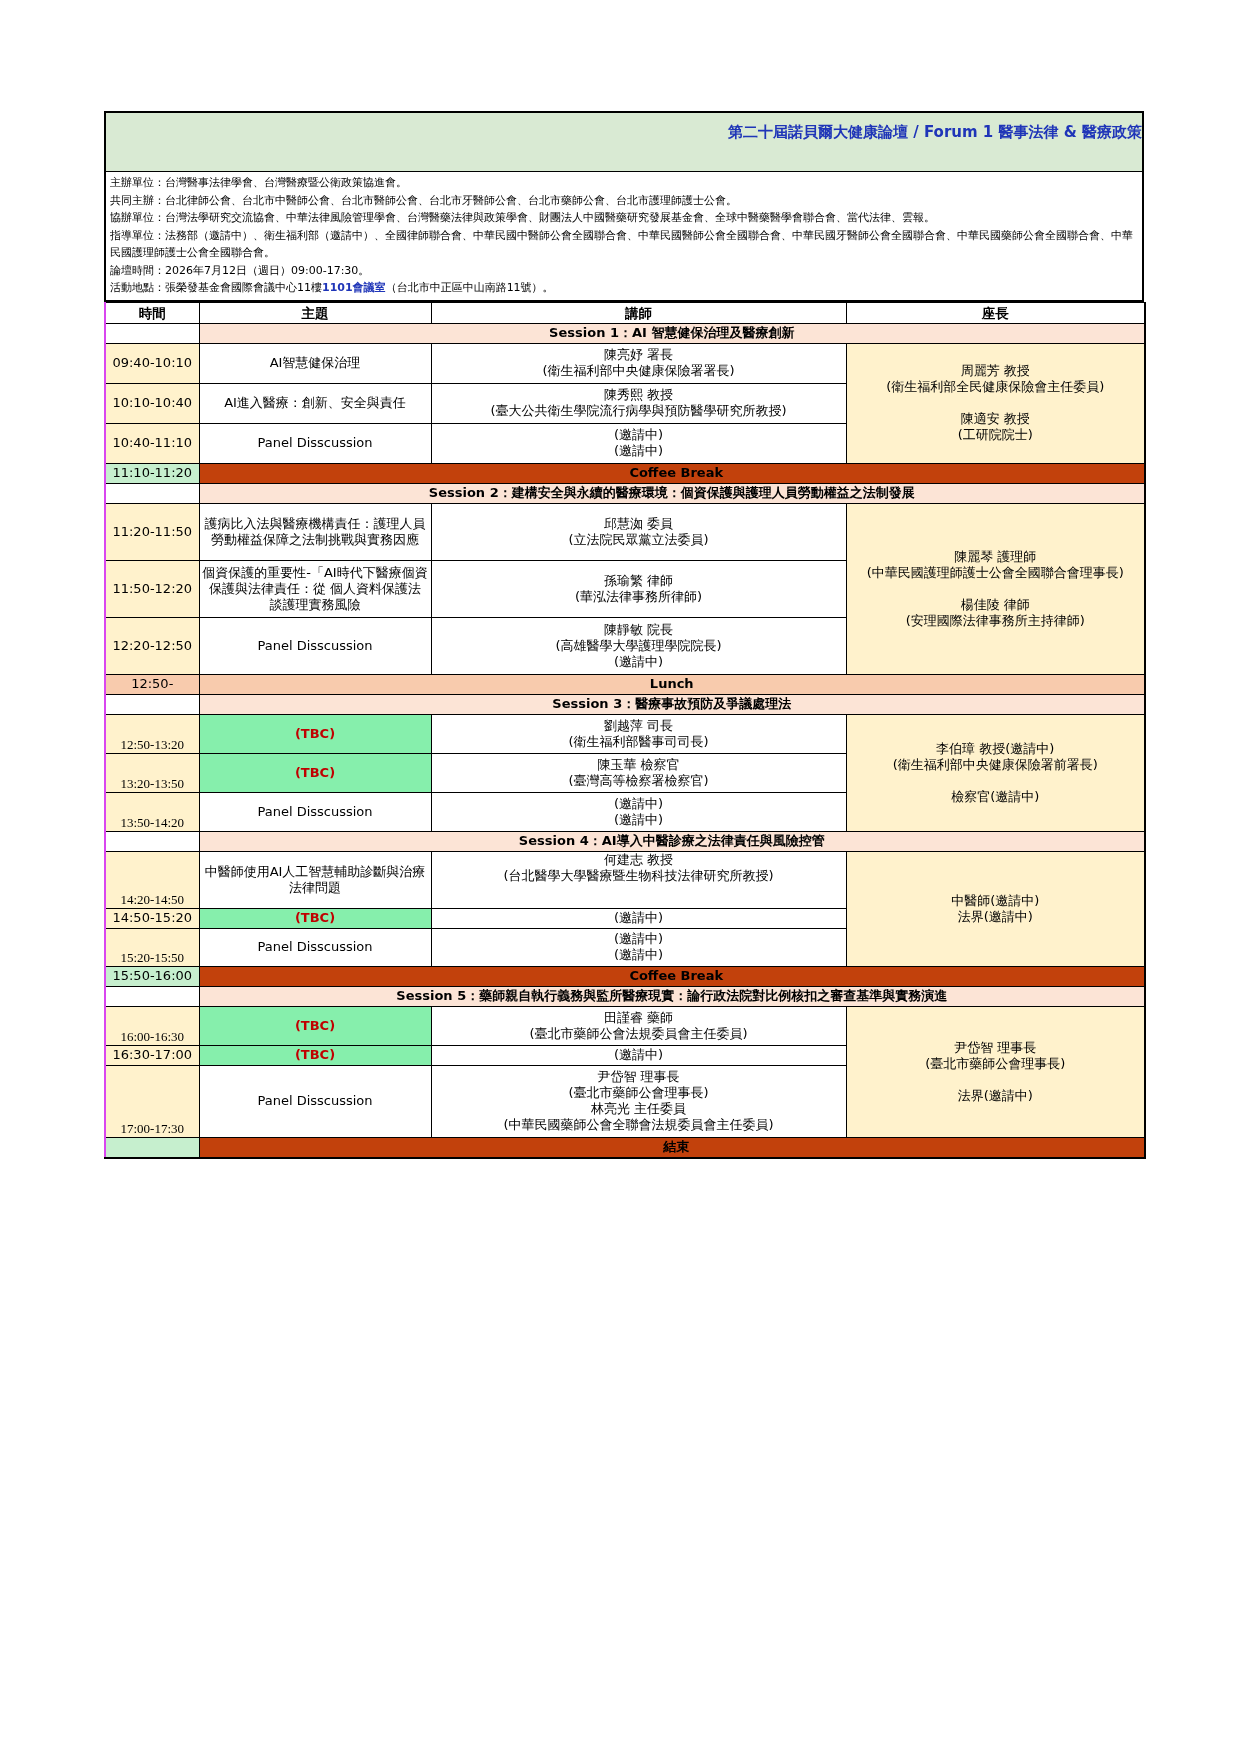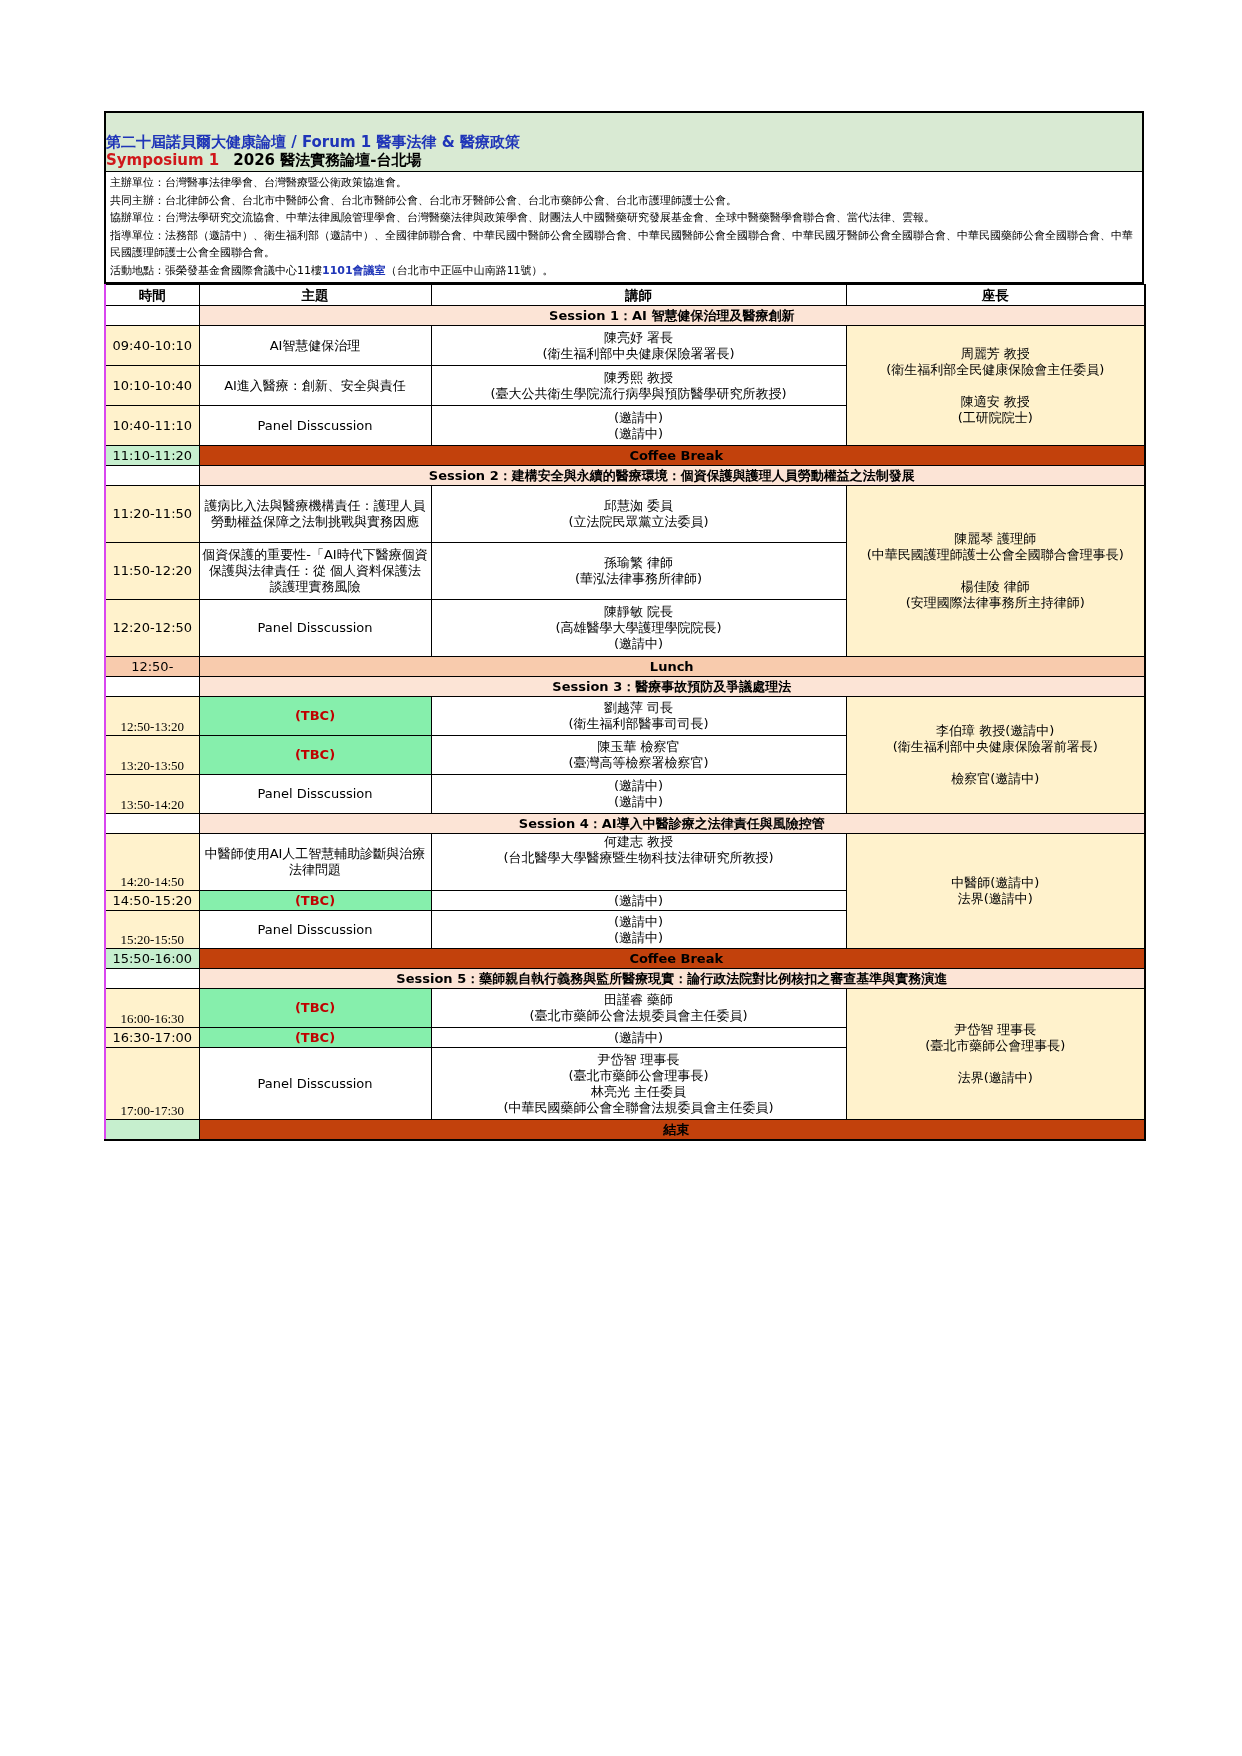--- a/index.html
+++ b/index.html
@@ -1,18 +1,18 @@
 <!DOCTYPE html>
 <html><head>
 <meta charset="utf-8">
 <style>
   html, body { margin:0; padding:0; background:#ffffff; }
   body { width:1242px; height:1756px; position:relative; font-family:"DejaVu Sans","Liberation Sans",sans-serif; color:#000; }
   .sheet { position:absolute; left:104px; top:111px; width:1040px; }
-  .banner { border:2px solid #000; border-bottom:1px solid #000; background:#d9ead3; height:61px; text-align:left; box-sizing:border-box; padding-top:20px; }
+  .banner { border:2px solid #000; border-bottom:1px solid #000; background:#d9ead3; height:61px; text-align:right; box-sizing:border-box; padding-top:10px; }
   .banner .l1 { color:#1f35b8; font-weight:bold; font-size:15px; line-height:18px; }
   .banner .l2 { font-weight:bold; font-size:15px; line-height:18px; }
   .banner .sym { color:#d0171a; margin-right:14px; }
   .info { border-left:2px solid #000; border-right:2px solid #000; border-bottom:2px solid #000; padding:2px 4px 3px 4px; font-size:11px; line-height:17.5px; }
   .info .venue { color:#1f35b8; font-weight:bold; }
   table { border-collapse:collapse; width:1040px; table-layout:fixed; font-size:13px; }
   td, th { border:1px solid #000; text-align:center; vertical-align:middle; padding:0 2px; line-height:16px; }
   th { font-weight:bold; font-size:13.5px; height:20px; background:#fff; }
   table { border-left:2px solid #d946ef; border-right:2px solid #000; border-bottom:2px solid #000; }
   .time { background:#fff2cc;margin-left:40px; }
@@ -25,29 +25,27 @@
   .tbc { background:#86efac; color:#c00000; font-weight:bold; }
   .ml span { display:block; }
   .blank { background:#fff; }
 </style>
 </head>
 <body>
 
 <div class="sheet">
   <div class="banner">
     <div class="l1">第二十屆諾貝爾大健康論壇 / Forum 1 醫事法律 &amp; 醫療政策</div>
-    <div class="l2">
-      <span class="sym">Symposium 1</span><span>2026 醫法實務論壇-台北場</span>
-    </div>
   </div>
   <div class="info">
     <div>主辦單位：台灣醫事法律學會、台灣醫療暨公衛政策協進會。</div>
     <div>共同主辦：台北律師公會、台北市中醫師公會、台北市醫師公會、台北市牙醫師公會、台北市藥師公會、台北市護理師護士公會。</div>
     <div>協辦單位：台灣法學研究交流協會、中華法律風險管理學會、台灣醫藥法律與政策學會、財團法人中國醫藥研究發展基金會、全球中醫藥醫學會聯合會、當代法律、雲報。</div>
     <div>指導單位：法務部（邀請中）、衛生福利部（邀請中）、全國律師聯合會、中華民國中醫師公會全國聯合會、中華民國醫師公會全國聯合會、中華民國牙醫師公會全國聯合會、中華民國藥師公會全國聯合會、中華民國護理師護士公會全國聯合會。</div>
+    <div>論壇時間：2026年7月12日（週日）09:00-17:30。</div>
     <div><span>活動地點：張榮發基金會國際會議中心11樓</span><span class="venue">1101會議室</span><span>（台北市中正區中山南路11號）。</span></div>
   </div>
 
   <table>
     <colgroup>
         <col style="width:94px">
         <col style="width:232px">
         <col style="width:415px">
         <col style="width:299px">
       </colgroup>

